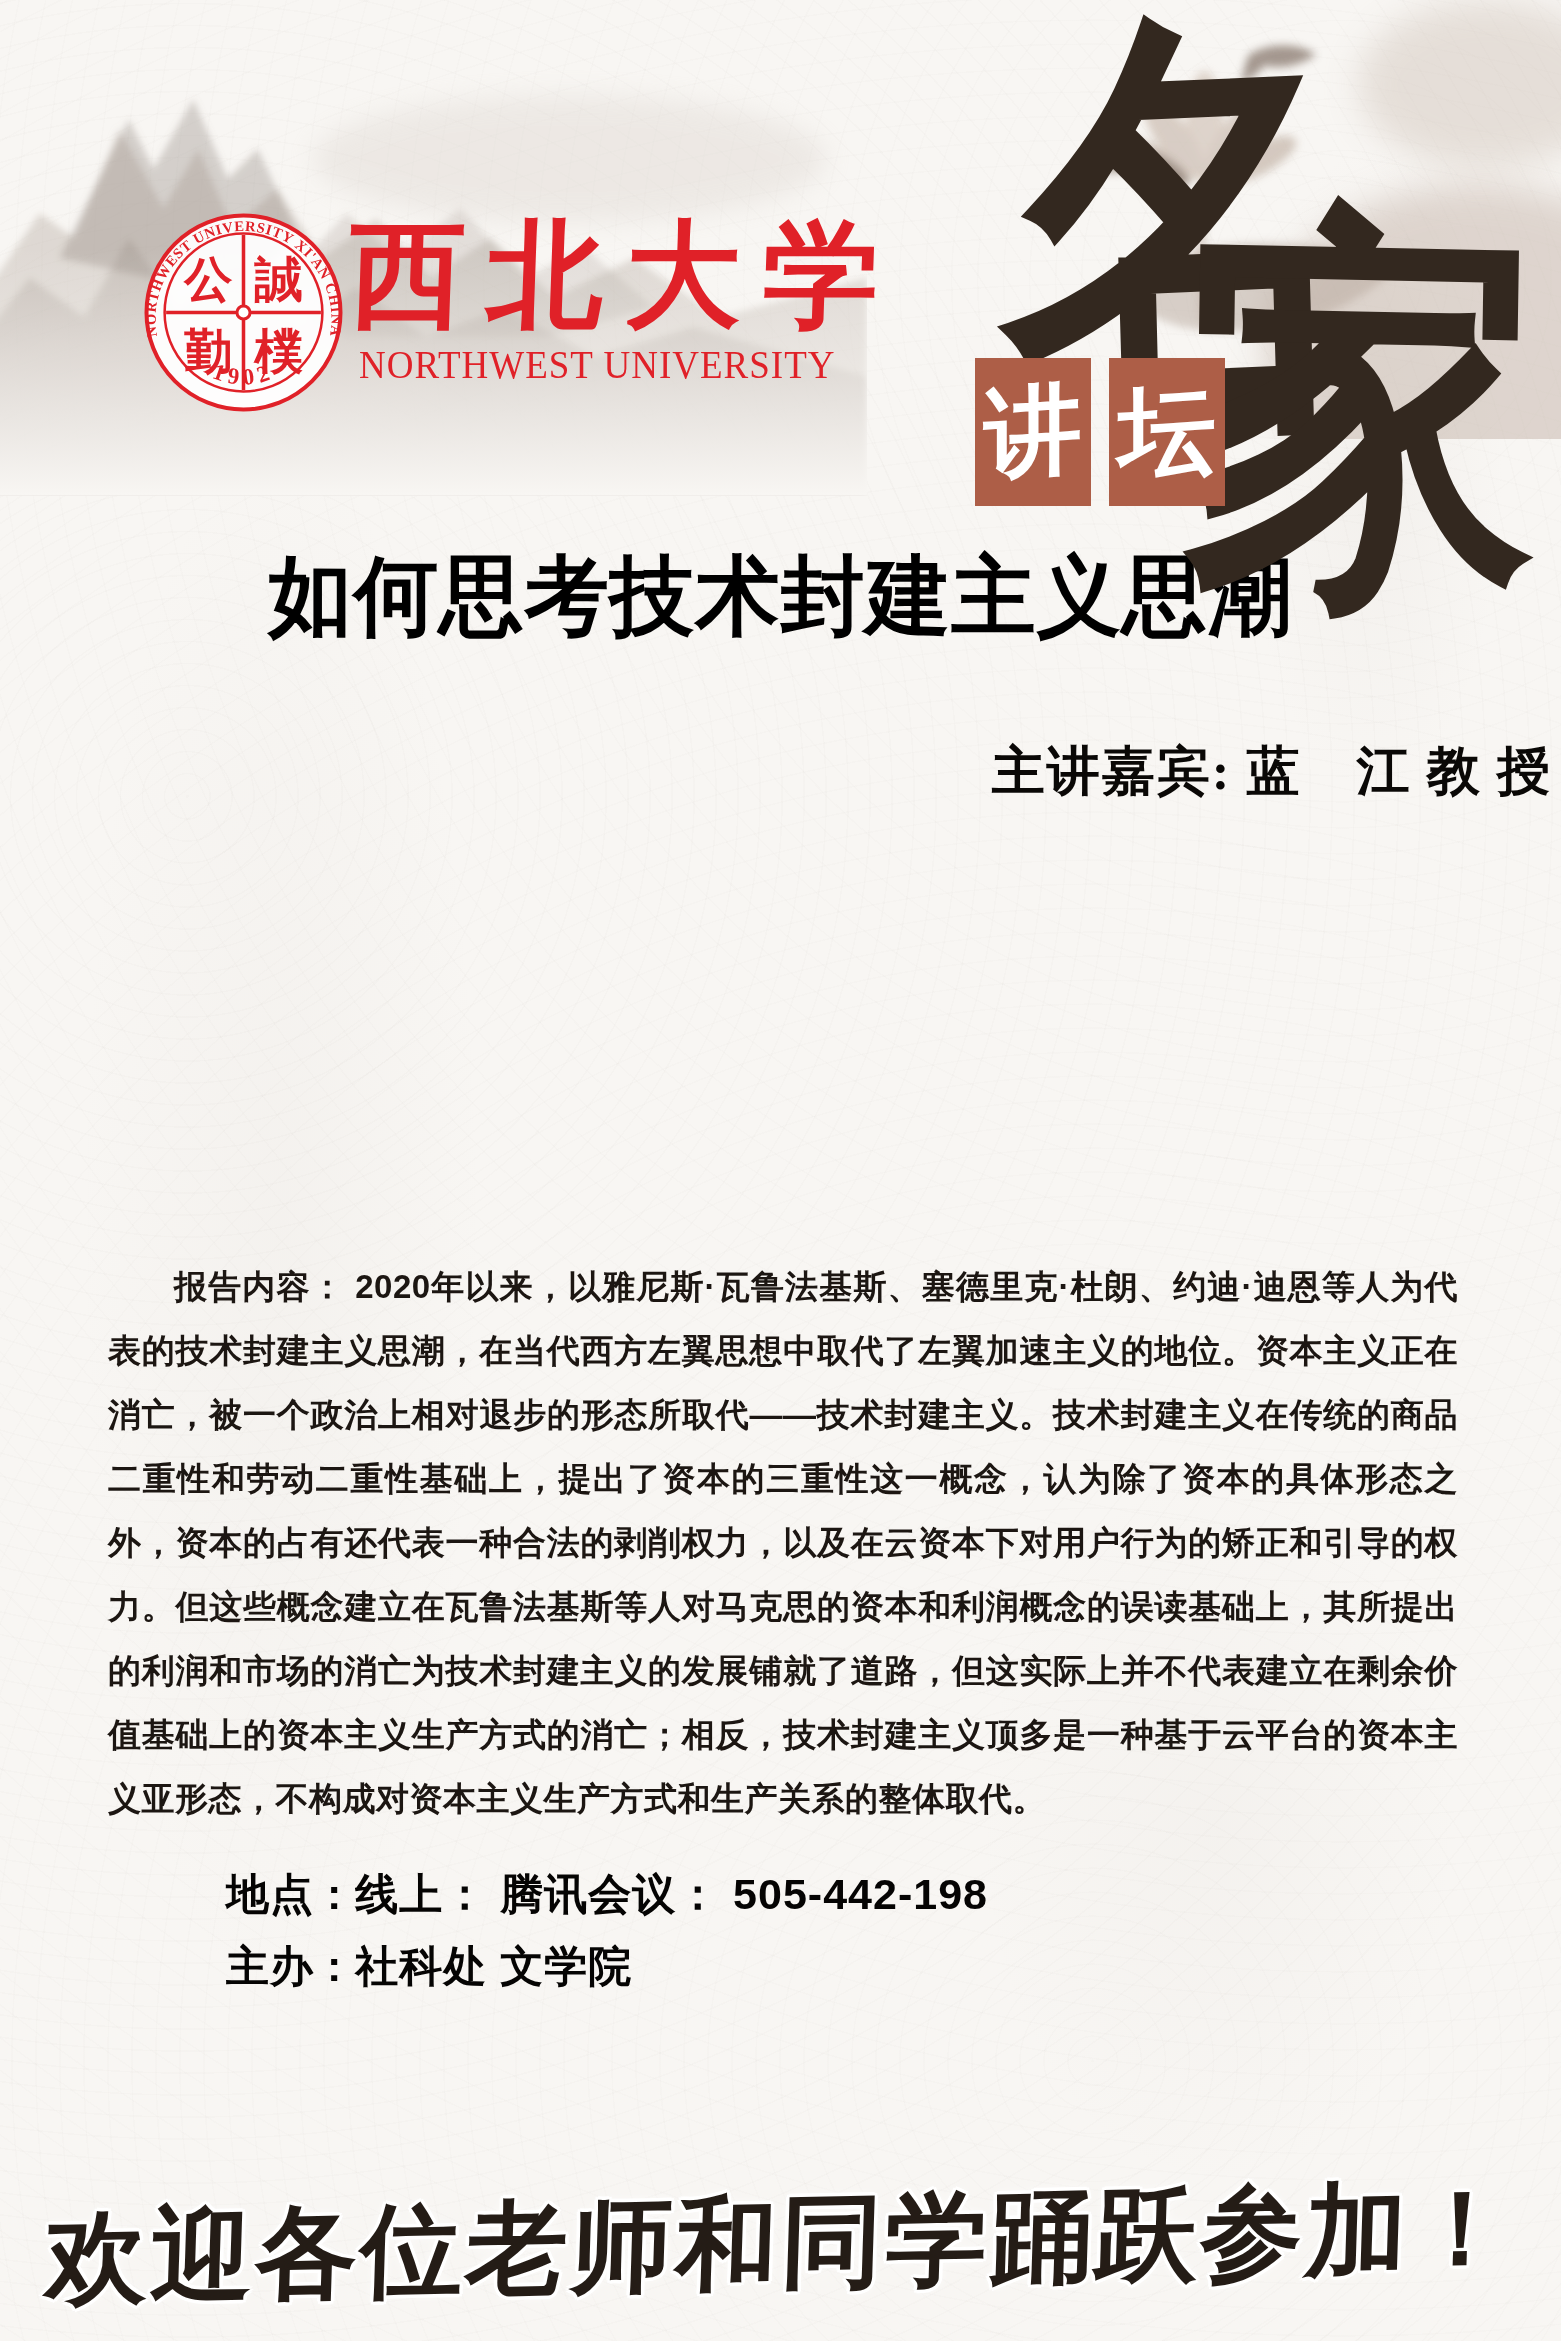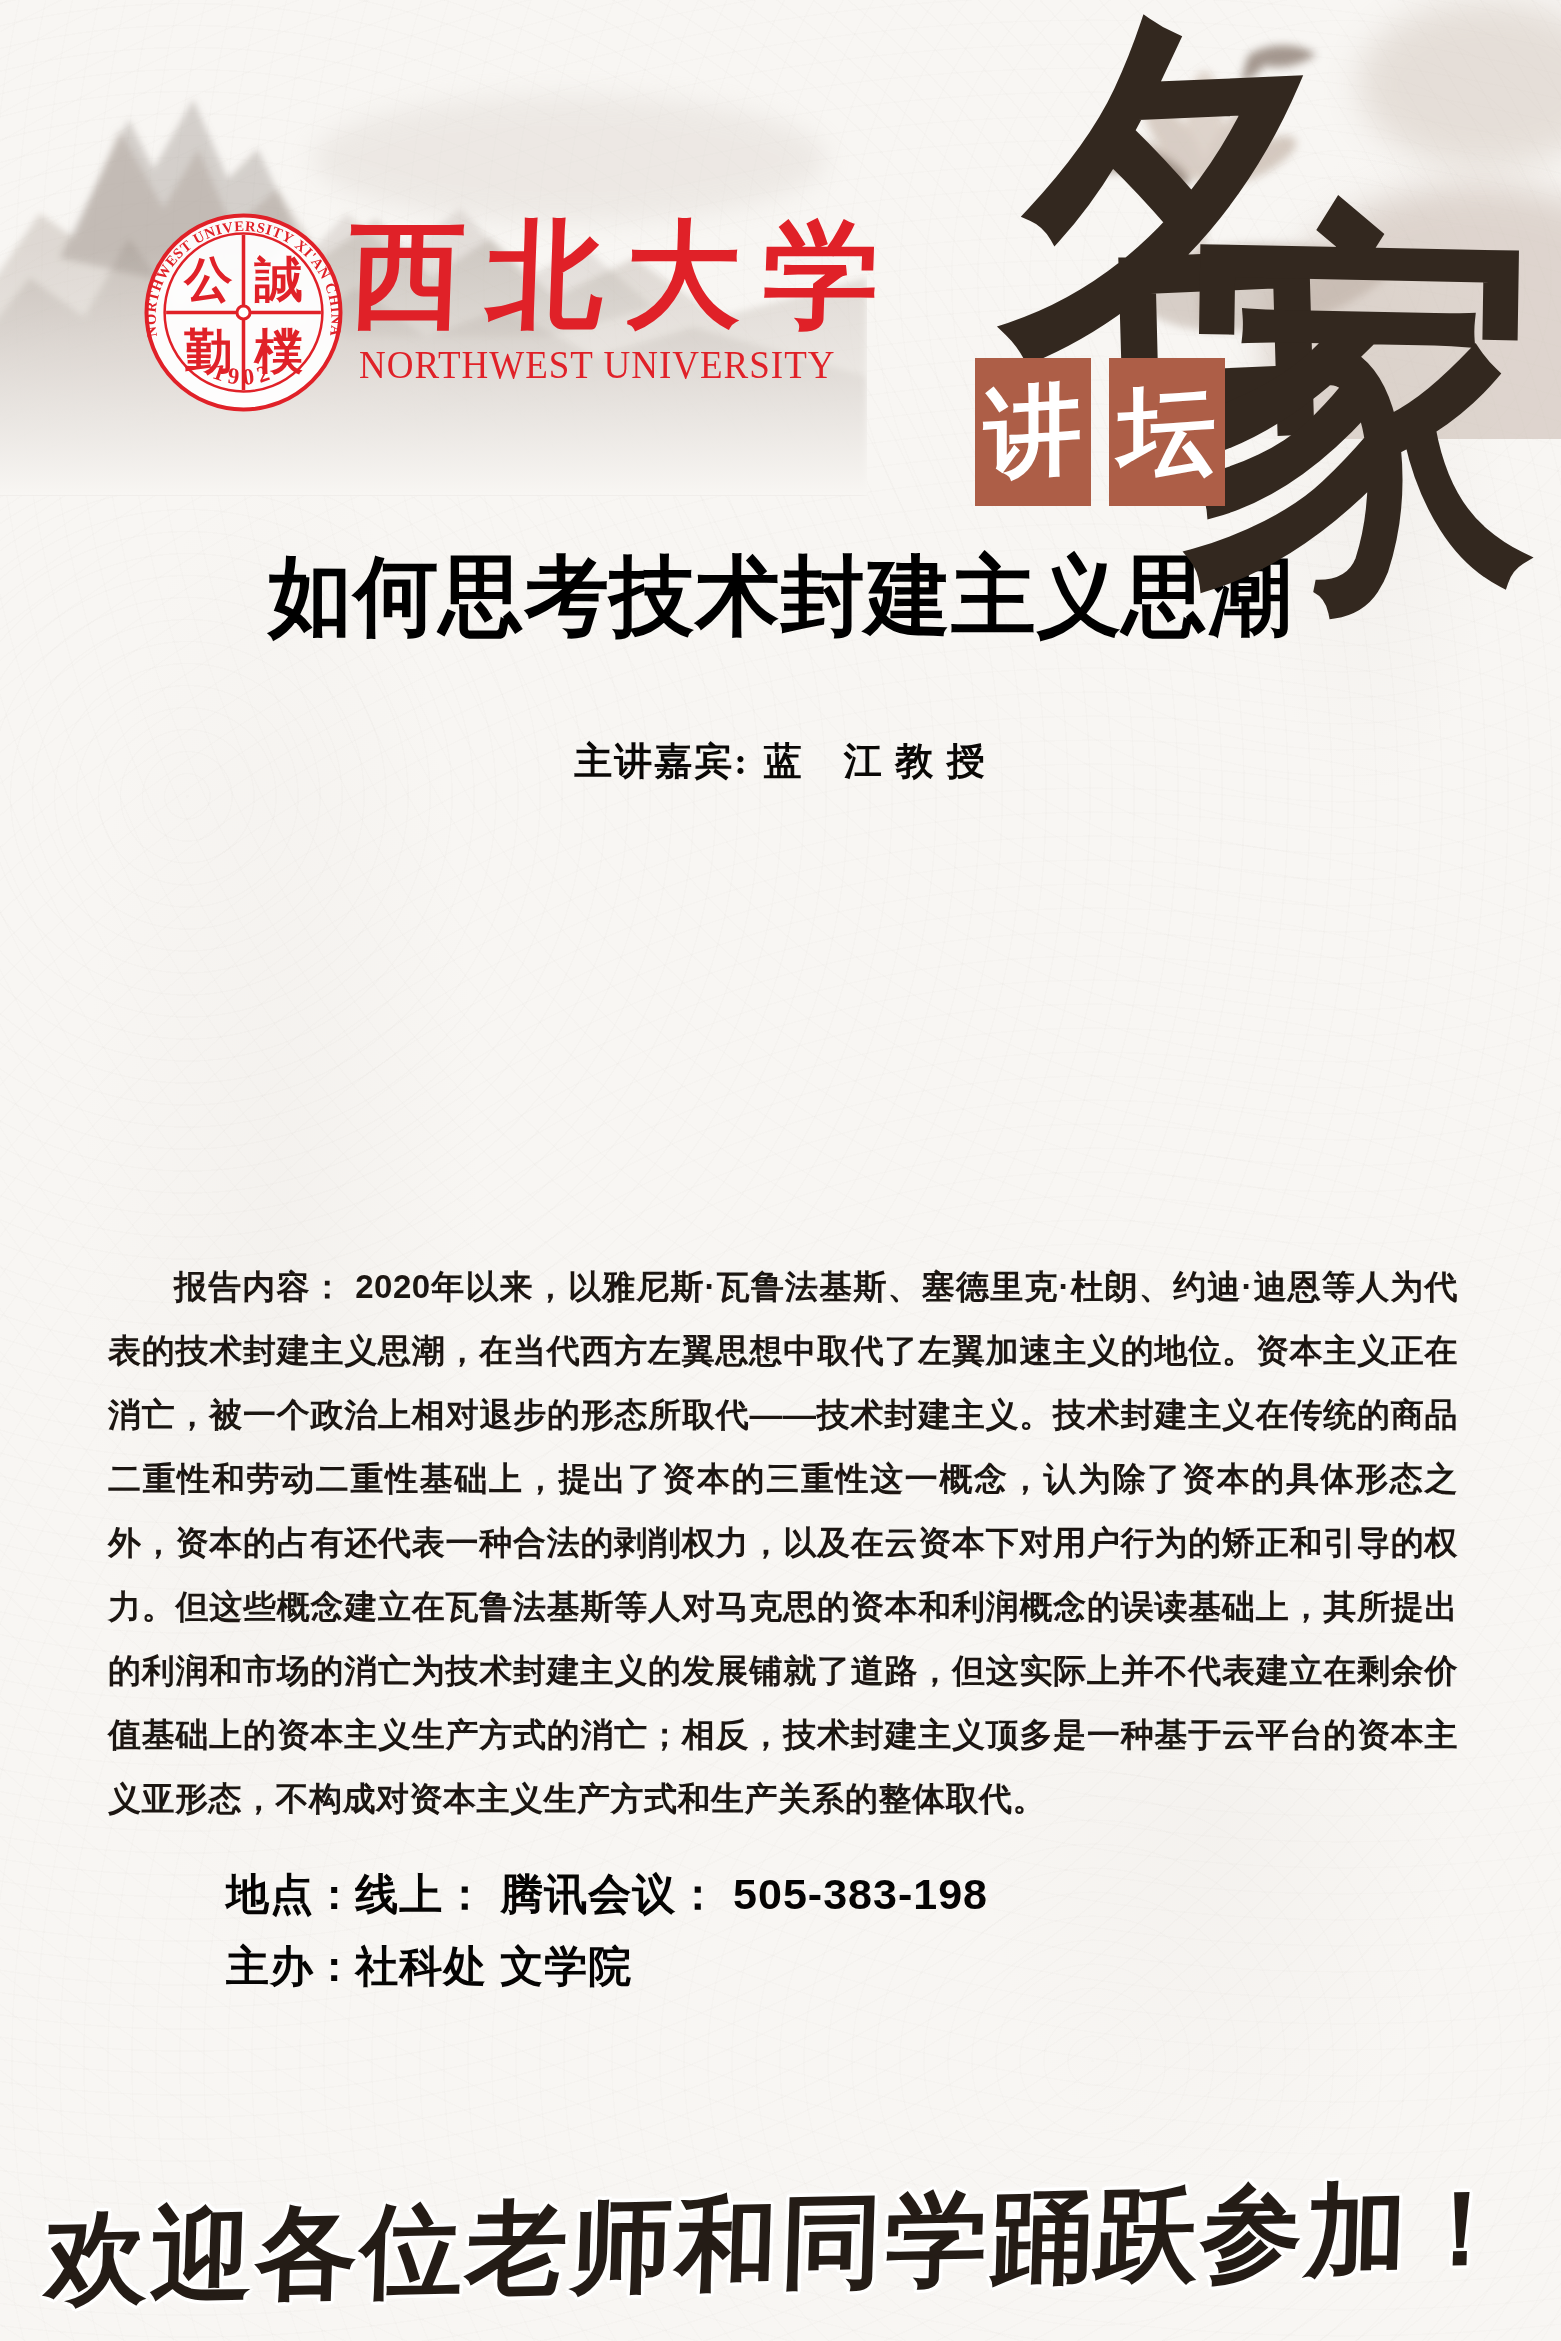--- a/index.html
+++ b/index.html
@@ -54,23 +54,23 @@
     color:#ffffff; font-size:98px; font-weight:900; line-height:1;
     font-family:"Liberation Serif","DejaVu Serif",serif; transform:rotate(-4deg) skewX(-4deg);
   }
   .title{
     position:absolute; left:0; right:0; top:538px; text-align:center;
     font-family:"Liberation Serif","DejaVu Serif",serif;
     font-size:87px; font-weight:900; letter-spacing:1px; color:#000;
     transform:scaleX(0.97); white-space:nowrap;
   }
   .person-line{
-    position:absolute; left:0; right:0; text-align:center; white-space:nowrap;
-    font-family:"Liberation Serif","DejaVu Serif",serif;
-    font-size:38px; font-weight:900; color:#0a0806; letter-spacing:2px;
+    position:absolute; left:0; right:9px; text-align:right; white-space:nowrap;
+    font-family:"Liberation Serif","DejaVu Serif",serif;
+    font-size:53px; font-weight:900; color:#0a0806; letter-spacing:2px;
   }
   .person-line.speaker{top:736px;}
   .person-line.host{top:822px;}
   .person-line .val{margin-left:15px;}
   .para{
     position:absolute; left:108px; width:1350px; text-align:justify;
     font-size:33px; line-height:64px; font-weight:700; color:#1c1612;
     text-indent:2em; letter-spacing:0.5px;
   }
   .para.bio{top:944px;}
@@ -188,20 +188,20 @@
 
   <div class="title">如何思考技术封建主义思潮</div>
 
   <div class="person-line speaker">
     <span>主讲嘉宾:</span><span class="val">蓝　江 教 授</span>
   </div>
 
   <div class="para abstract">报告内容： 2020年以来，以雅尼斯·瓦鲁法基斯、塞德里克·杜朗、约迪·迪恩等人为代表的技术封建主义思潮，在当代西方左翼思想中取代了左翼加速主义的地位。资本主义正在消亡，被一个政治上相对退步的形态所取代——技术封建主义。技术封建主义在传统的商品二重性和劳动二重性基础上，提出了资本的三重性这一概念，认为除了资本的具体形态之外，资本的占有还代表一种合法的剥削权力，以及在云资本下对用户行为的矫正和引导的权力。但这些概念建立在瓦鲁法基斯等人对马克思的资本和利润概念的误读基础上，其所提出的利润和市场的消亡为技术封建主义的发展铺就了道路，但这实际上并不代表建立在剩余价值基础上的资本主义生产方式的消亡；相反，技术封建主义顶多是一种基于云平台的资本主义亚形态，不构成对资本主义生产方式和生产关系的整体取代。</div>
 
   <div class="details">
-    <div>地点 : 线上： 腾讯会议： 505-383-198</div>
+    <div>地点 : 线上： 腾讯会议： 505-442-198</div>
     <div>主办 : 社科处 文学院</div>
   </div>
 
   <div class="footer-callig">欢迎各位老师和同学踊跃参加！</div>
 
 </div>
 
 
 </body></html>

